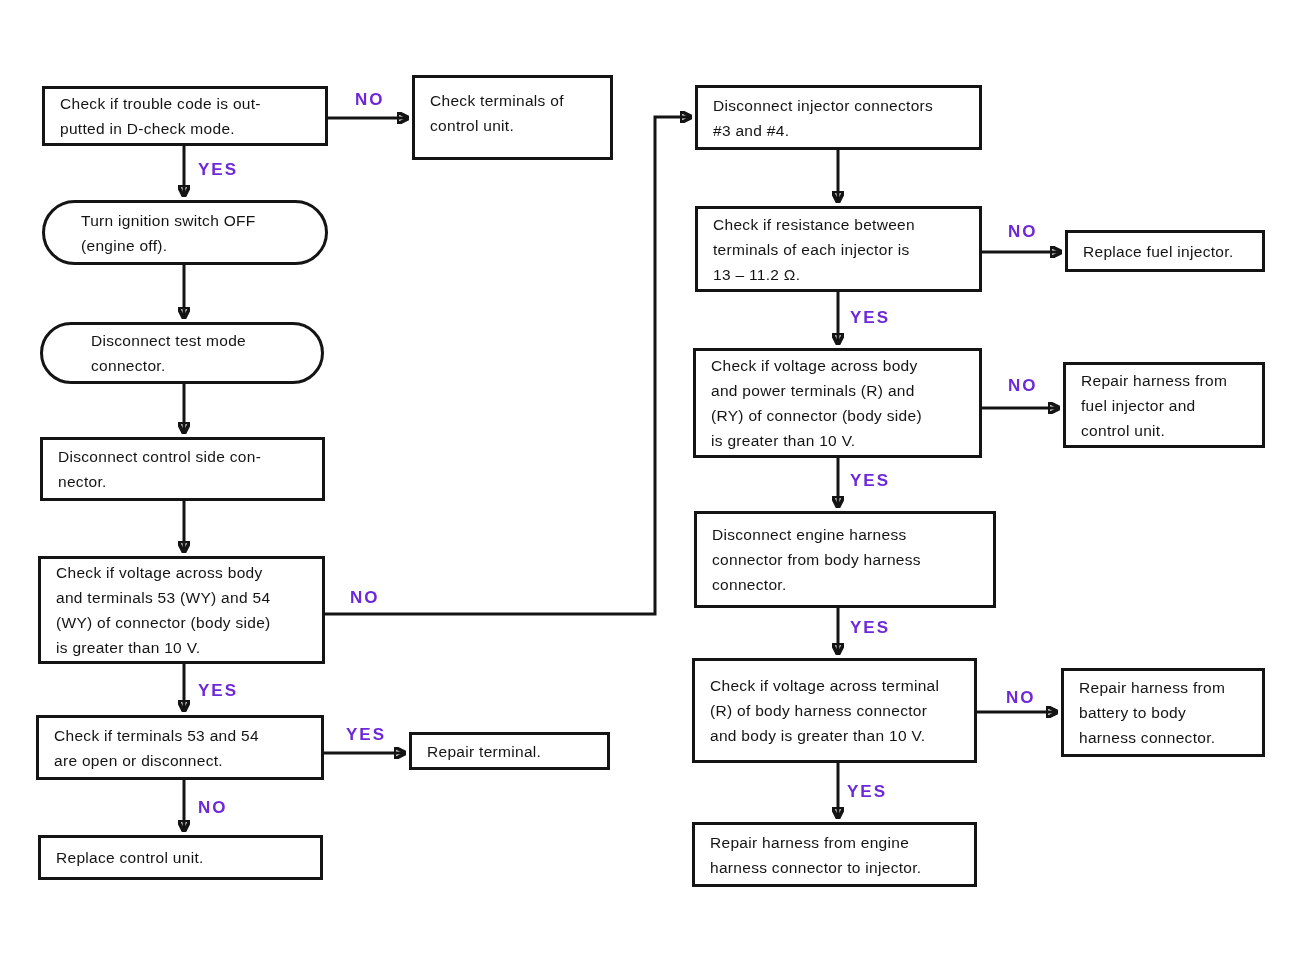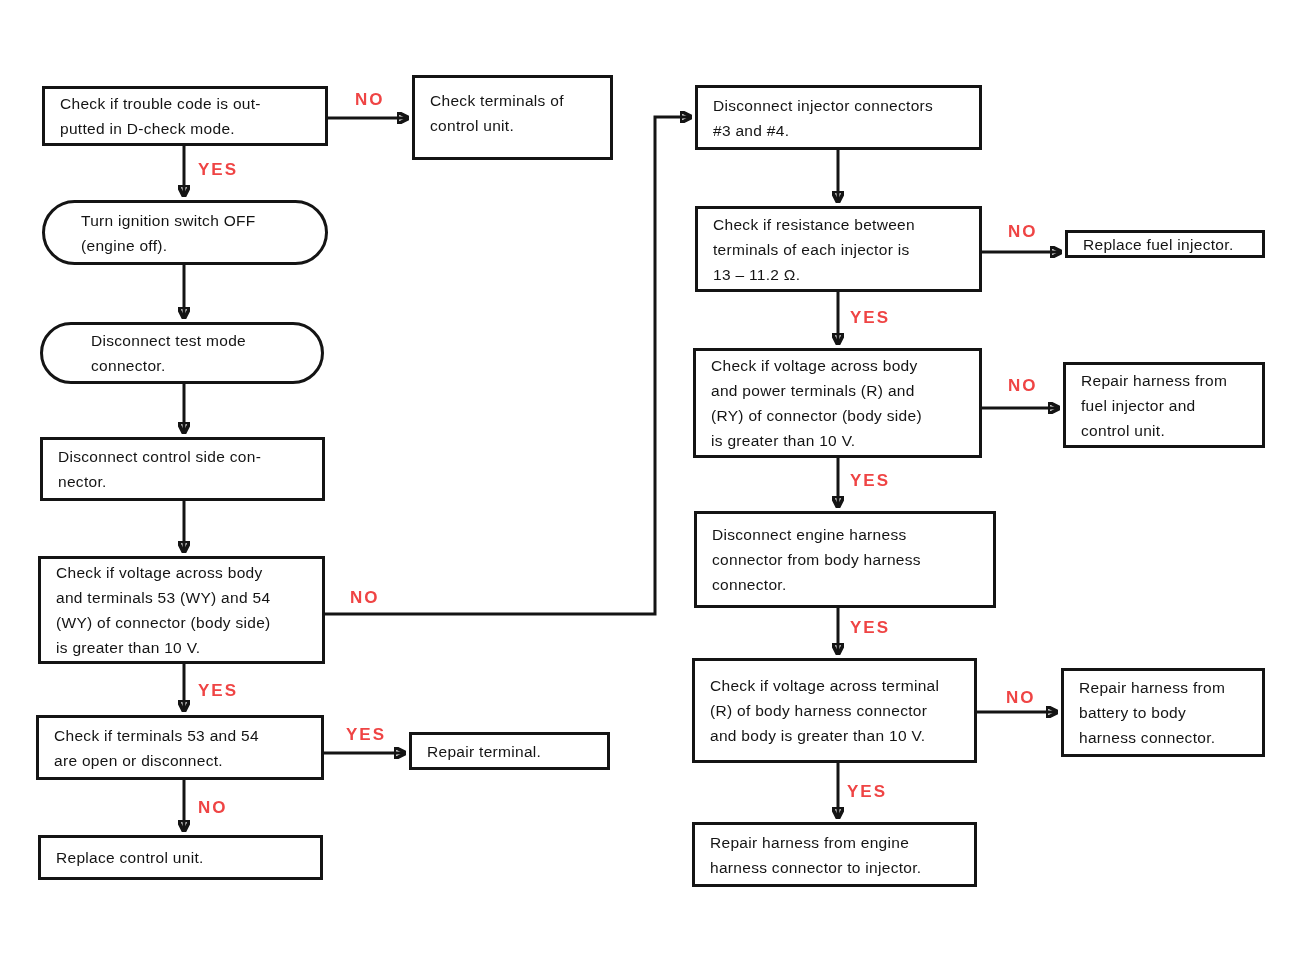--- a/index.html
+++ b/index.html
@@ -26,21 +26,21 @@
     line-height:25px;
     letter-spacing:0.3px;
   }
   .node .txt{white-space:pre-line;}
   .round{border-radius:34px;padding-left:36px;}
   .edge-label{
     position:absolute;
     font-weight:bold;
     font-size:17px;
     letter-spacing:2px;
-    color:#ef4444;
+    color:#6d28d9;
   }
 </style>
 </head>
 <body>
 
 <div id="page">
 
   <svg class="wires">
     <defs>
       <marker id="arr" viewBox="0 0 10 10" refX="8" refY="5" markerWidth="4" markerHeight="4" orient="auto">
@@ -110,21 +110,21 @@
 
   <div class="node" style="left:695px;top:85px;width:287px;height:65px">
     <span class="txt">Disconnect injector connectors
 #3 and #4.</span>
   </div>
   <div class="node" style="left:695px;top:206px;width:287px;height:86px">
     <span class="txt">Check if resistance between
 terminals of each injector is
 13 – 11.2 Ω.</span>
   </div>
-  <div class="node" style="left:1065px;top:230px;width:200px;height:28px">
+  <div class="node" style="left:1065px;top:230px;width:200px;height:42px">
     <span class="txt">Replace fuel injector.</span>
   </div>
   <div class="node" style="left:693px;top:348px;width:289px;height:110px">
     <span class="txt">Check if voltage across body
 and power terminals (R) and
 (RY) of connector (body side)
 is greater than 10 V.</span>
   </div>
   <div class="node" style="left:1063px;top:362px;width:202px;height:86px">
     <span class="txt">Repair harness from

